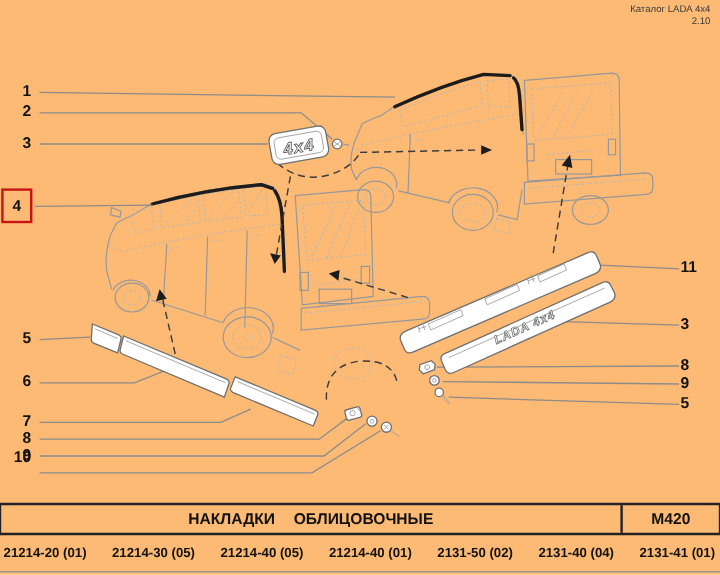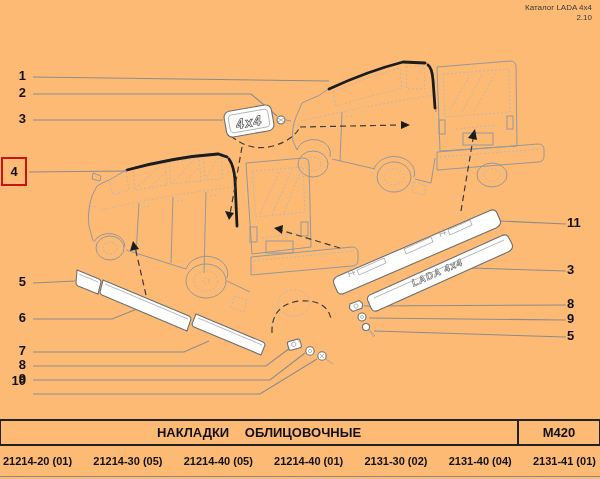--- a/index.html
+++ b/index.html
@@ -235,19 +235,19 @@
 
   <div class="titlebar">
     <div class="titlecell">НАКЛАДКИ ОБЛИЦОВОЧНЫЕ</div>
     <div class="codecell">М420</div>
   </div>
   <div class="partsrow">
     <span>21214-20 (01)</span>
     <span>21214-30 (05)</span>
     <span>21214-40 (05)</span>
     <span>21214-40 (01)</span>
-    <span>2131-30 (02)</span>
+    <span>2131-50 (02)</span>
     <span>2131-40 (04)</span>
     <span>2131-41 (01)</span>
   </div>
   <div class="bottomline"></div>
 
 </div>
 
 </body></html>

